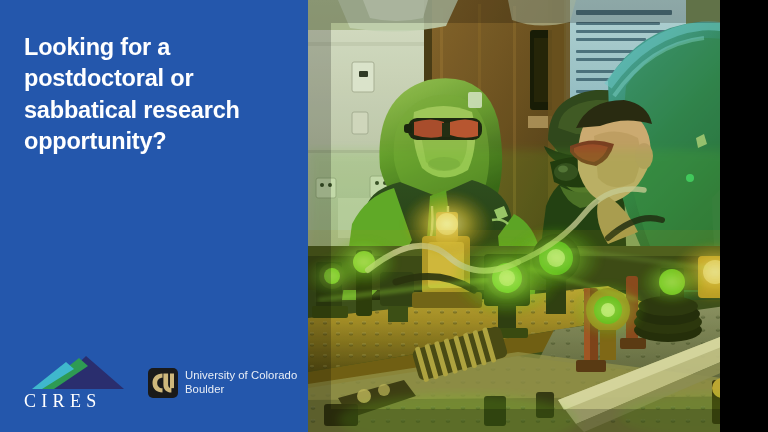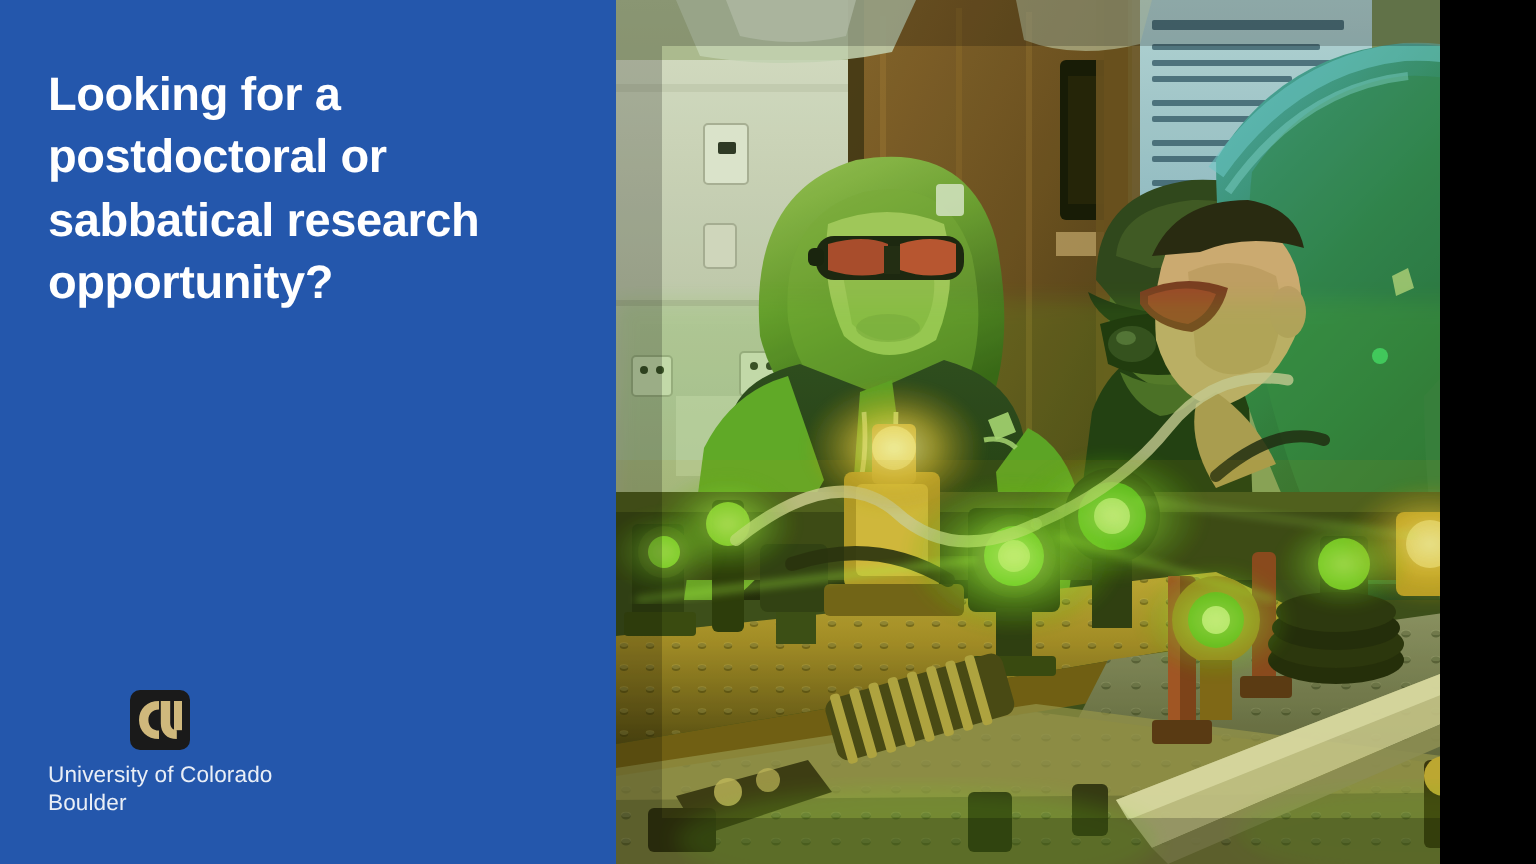--- a/index.html
+++ b/index.html
@@ -62,21 +62,21 @@
     width: 102px;
     color: #ffffff;
     font-family: "Liberation Serif", serif;
     font-size: 18px;
     letter-spacing: 5.3px;
     line-height: 1;
     text-align: left;
     white-space: nowrap;
   }
   
-  #cu-logo { display: flex; align-items: center; gap: 7px; flex-direction: column; }
+  #cu-logo { display: flex; align-items: center; gap: 7px; }
   #cu-mark { width: 30px; height: 30px; flex: 0 0 30px; }
   #cu-text {
     color: #e9eef6;
     font-size: 11.3px;
     line-height: 1.22;
     letter-spacing: 0.05px;
     white-space: pre-line;
   }
 
   
@@ -94,20 +94,31 @@
 
 <div id="banner">
 
   <div id="left-panel">
 
     <h1 id="headline">Looking for a postdoctoral or sabbatical research opportunity?</h1>
 
 
     <div id="logo-lockup">
 
+      <div id="cires-logo">
+        <svg id="cires-mark" viewBox="0 0 92 33">
+
+          <polygon points="54,0 92,33 20,33" fill="#2a2e6e"></polygon>
+
+          <polygon points="47,2 56,10 22,33 8,33" fill="#2e9b53"></polygon>
+
+          <polygon points="34,6 42,13 10,33 0,33" fill="#3fb8cd"></polygon>
+        </svg>
+        <div id="cires-word">CIRES</div>
+      </div>
 
       <div id="cu-logo">
         <svg id="cu-mark" viewBox="0 0 30 30">
           <rect x="0" y="0" width="30" height="30" rx="5" fill="#1a1a1a"></rect>
 
           <path d="M14.5 5.5 C8.6 5.5 4.5 9.3 4.5 15 C4.5 20.7 8.6 24.5 14.5 24.5
                    L14.5 20.3 C11.3 20.3 9.2 18.2 9.2 15 C9.2 11.8 11.3 9.7 14.5 9.7 Z" fill="#cfb87c"></path>
 
           <path d="M15.4 5.5 L20.1 5.5 L20.1 16.4 C20.1 18.6 21.3 20.1 23.4 20.1
                    L23.4 24.5 C18.5 24.5 15.4 21.4 15.4 16.7 Z" fill="#cfb87c"></path>

